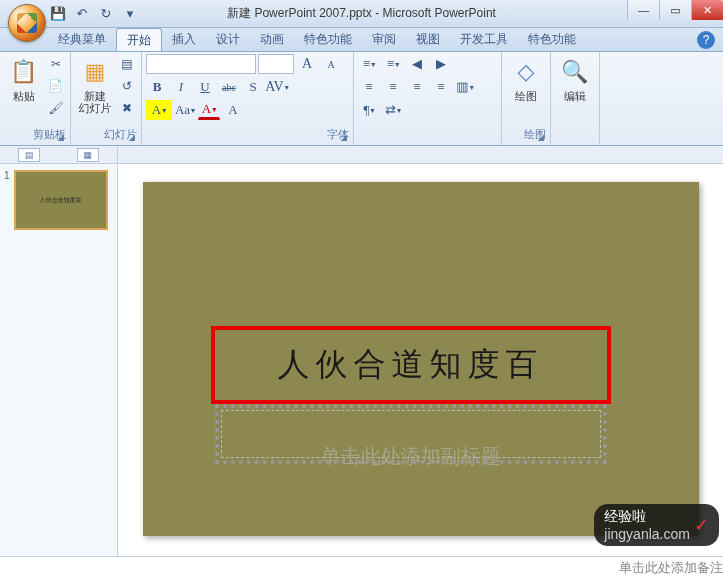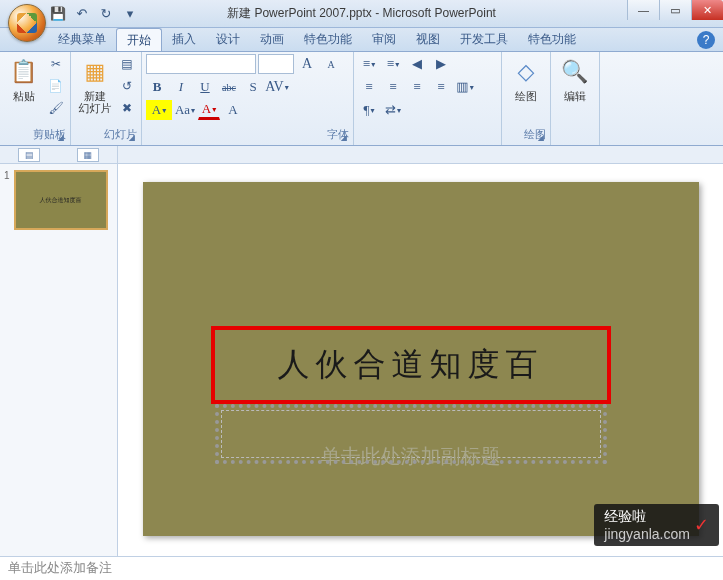--- a/index.html
+++ b/index.html
@@ -56,24 +56,24 @@
 .thumb { width: 94px; height: 60px; background: #8b864a; border: 2px solid #d7a85a; display: flex; align-items: center; justify-content: center; }
 .thumb-title { font-size: 6px; color: #222; font-family: serif; }
 .slide-pane { flex: 1; background: #fff; display: flex; align-items: flex-start; justify-content: center; padding: 18px 0 0 0; overflow: hidden; }
 .slide { width: 556px; height: 354px; background: #8d8750; box-shadow: 2px 2px 6px rgba(0,0,0,.35); position: relative; }
 .title-box { position: absolute; left: 68px; top: 144px; width: 400px; height: 78px; border: 4px solid #e60000; display: flex; align-items: center; justify-content: center; }
 .title-text-sl { font-family: "SimSun", serif; font-size: 32px; color: #1a1a1a; letter-spacing: 6px; }
 .sub-box { position: absolute; left: 78px; top: 228px; width: 380px; height: 48px; border: 1px dashed #bbb; outline: 4px dotted #999; outline-offset: 2px; display: flex; align-items: center; justify-content: center; }
 .sub-text { font-family: "SimSun", serif; font-size: 20px; color: #a8a68a; margin-top: 45px; }
 
 
-.notes { height: 22px; border-top: 1px solid #c0d0e4; background: #fff; padding: 2px 8px; font-size: 13px; color: #888; }
-
-
-.watermark { position: absolute; right: 4px; bottom: 34px; background: rgba(20,20,20,.85); color: #fff; font-size: 14px; padding: 4px 10px; border-radius: 3px; display: flex; align-items: center; gap: 4px; }
+.notes { height: 22px; border-top: 1px solid #c0d0e4; background: #fff; padding: 2px 0; font-size: 13px; color: #888; text-align: right; }
+
+
+.watermark { position: absolute; right: 4px; bottom: 34px; background: rgba(20,20,20,.85); color: #fff; font-size: 14px; padding: 4px 10px; border-radius: 14px; display: flex; align-items: center; gap: 4px; }
 .watermark .check { color: #e33; font-size: 18px; }
 .watermark .sub { font-size: 14px; display: block; color: #ccc; }
 </style>
 </head>
 <body>
 
 <div class="titlebar">
   <div class="office-btn"></div>
   <div class="qat">
     <div class="qat-item">💾</div>

